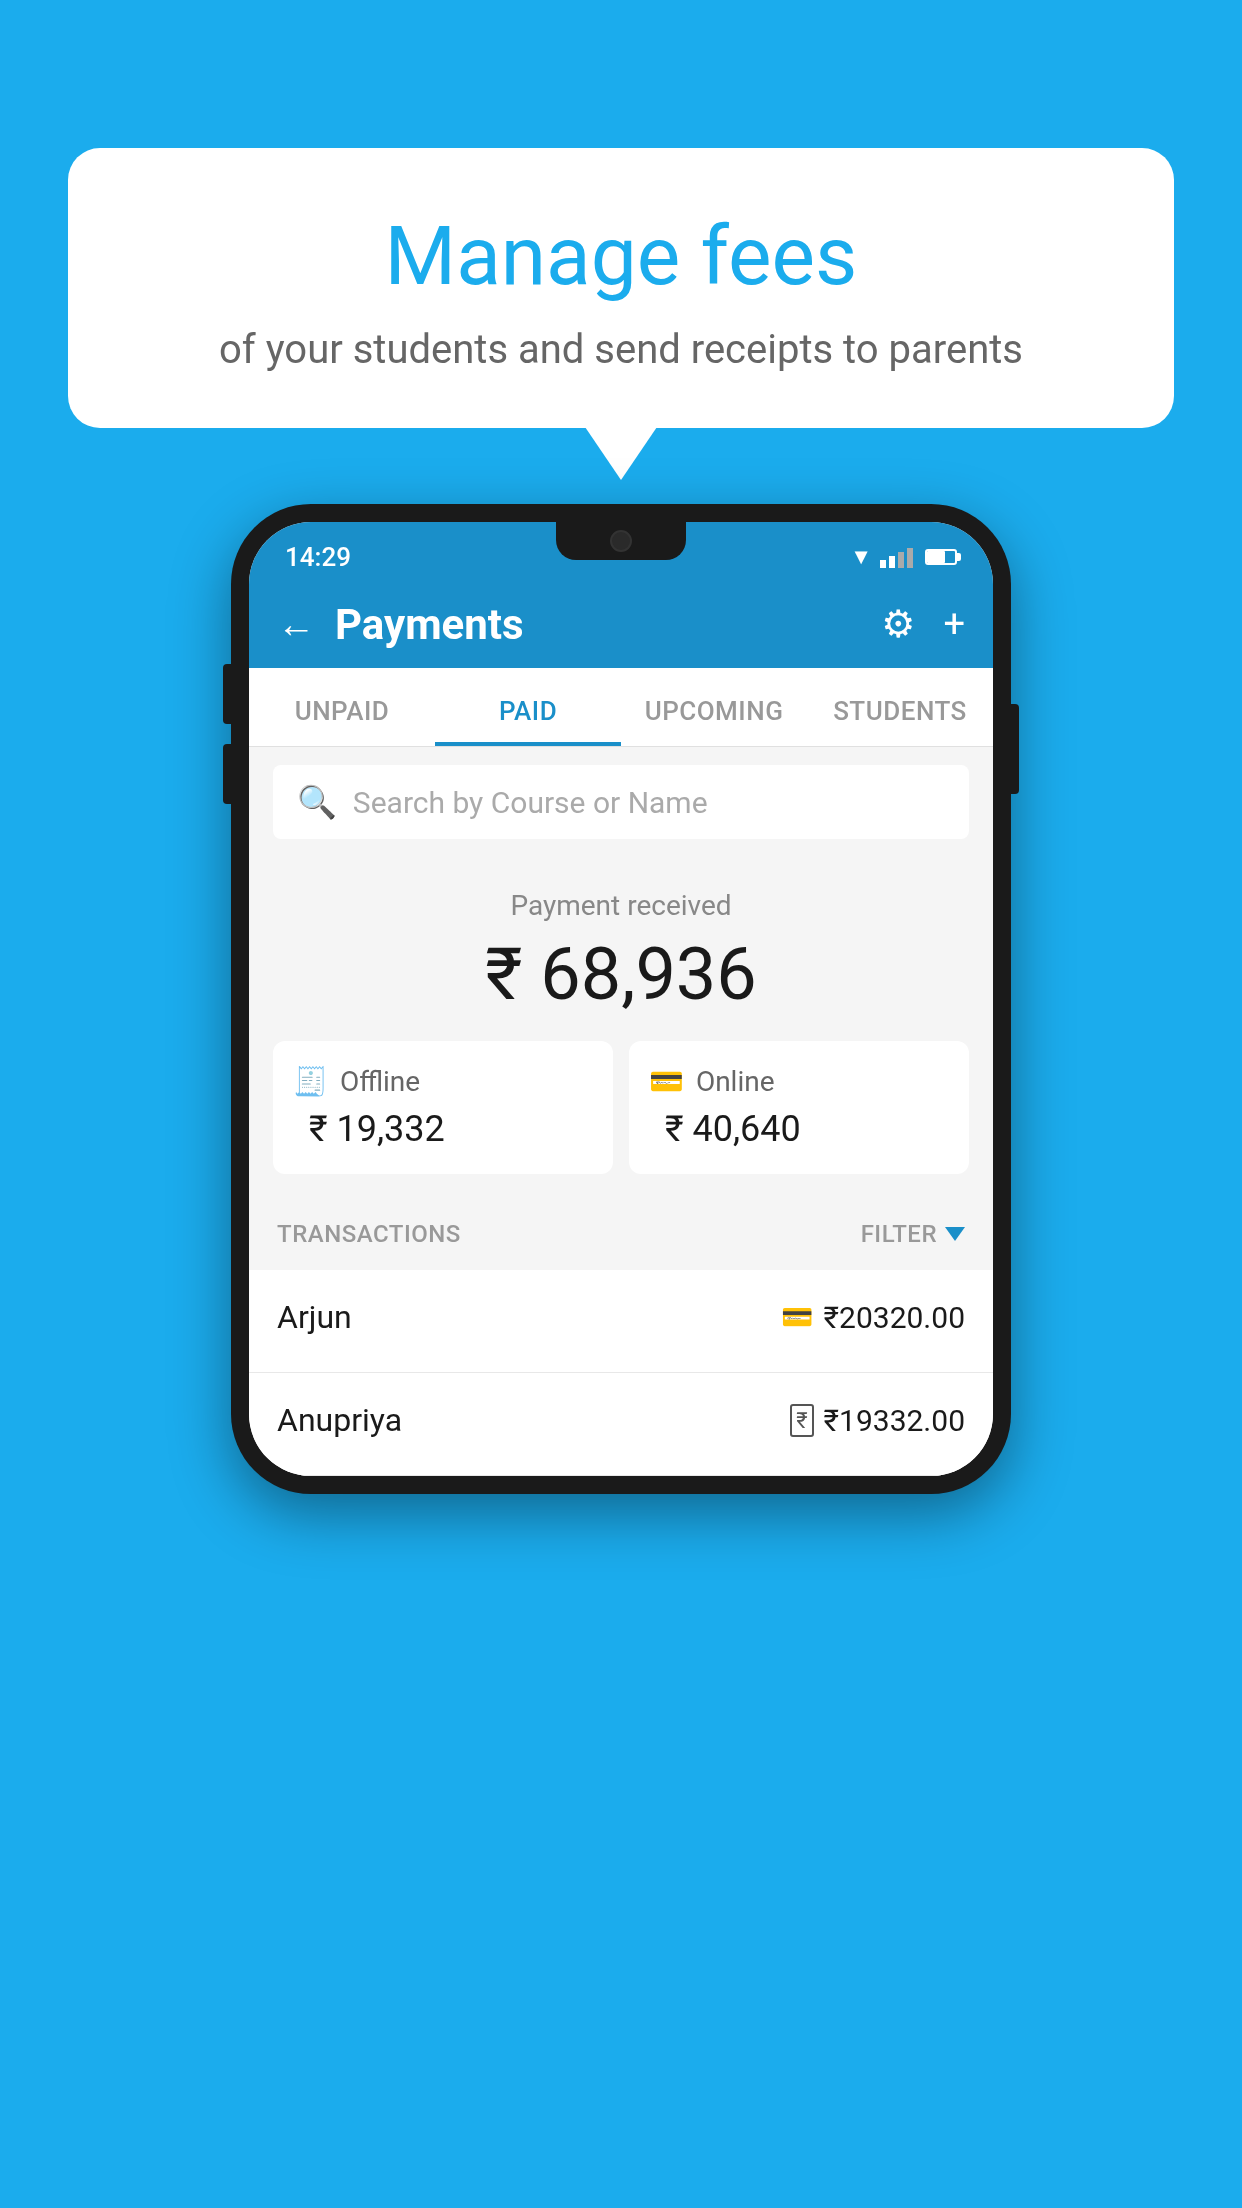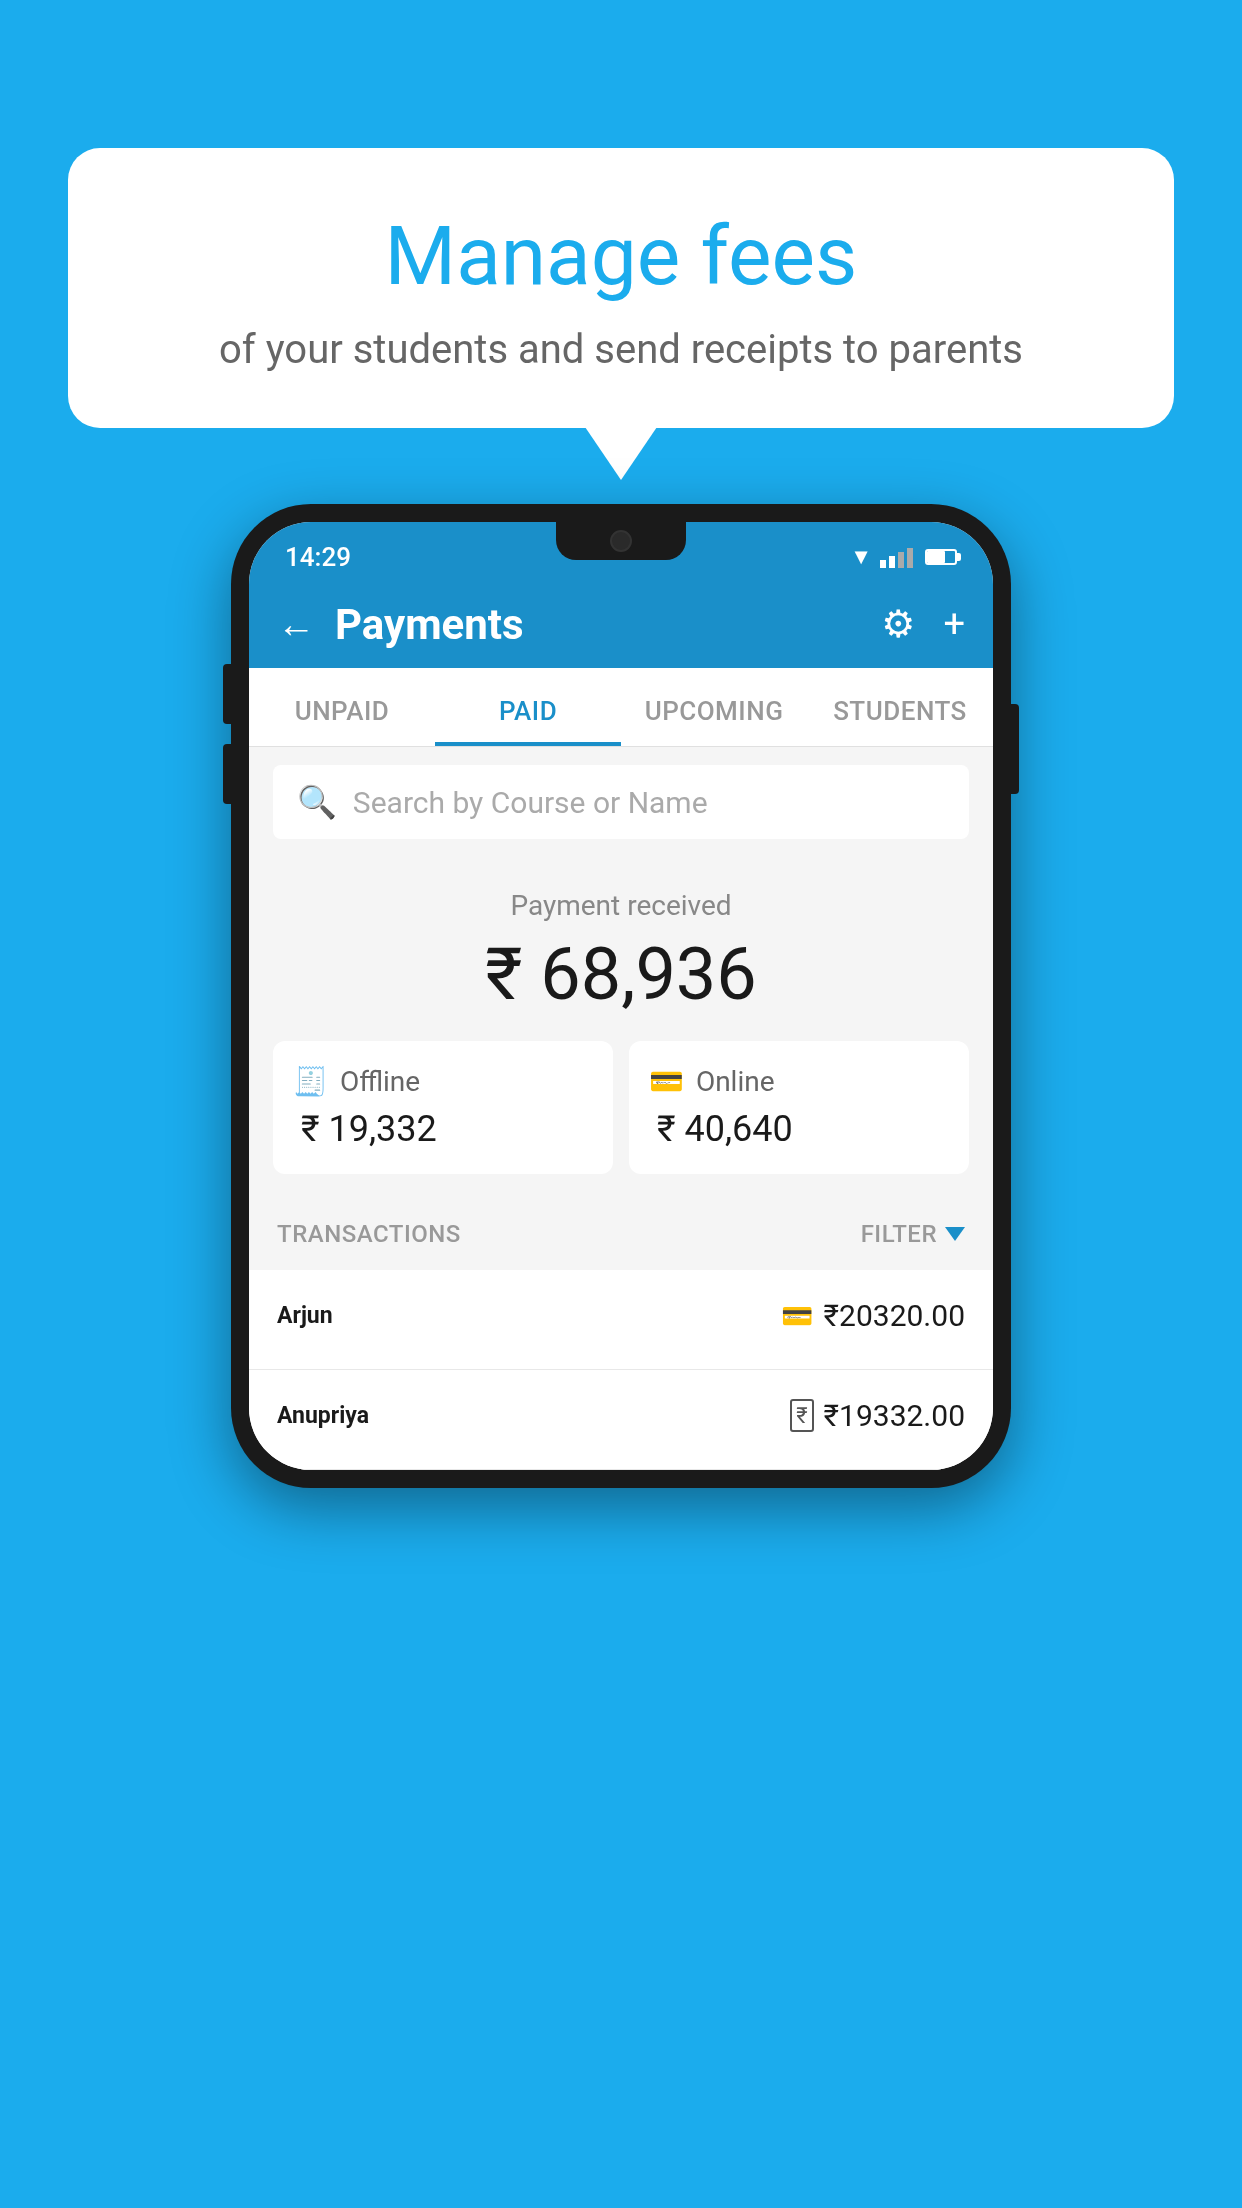--- a/index.html
+++ b/index.html
@@ -338,21 +338,21 @@
     .payment-card-type {
       font-size: 28px;
       color: #666;
       font-weight: 400;
     }
 
     .payment-card-amount {
       font-size: 36px;
       color: #1a1a1a;
       font-weight: 400;
-      margin-left: 8px;
+      margin-left: 16px;
     }
 
     
     .transactions-header {
       background: #f5f5f5;
       display: flex;
       align-items: center;
       justify-content: space-between;
       padding: 22px 28px;
     }
@@ -391,23 +391,23 @@
     }
 
     .transaction-top {
       display: flex;
       justify-content: space-between;
       align-items: center;
       margin-bottom: 8px;
     }
 
     .transaction-name {
-      font-size: 23px;
+      font-size: 32px;
       color: #1a1a1a;
-      font-weight: 700;
+      font-weight: 400;
     }
 
     .transaction-amount-wrapper {
       display: flex;
       align-items: center;
       gap: 10px;
     }
 
     .transaction-amount {
       font-size: 30px;

